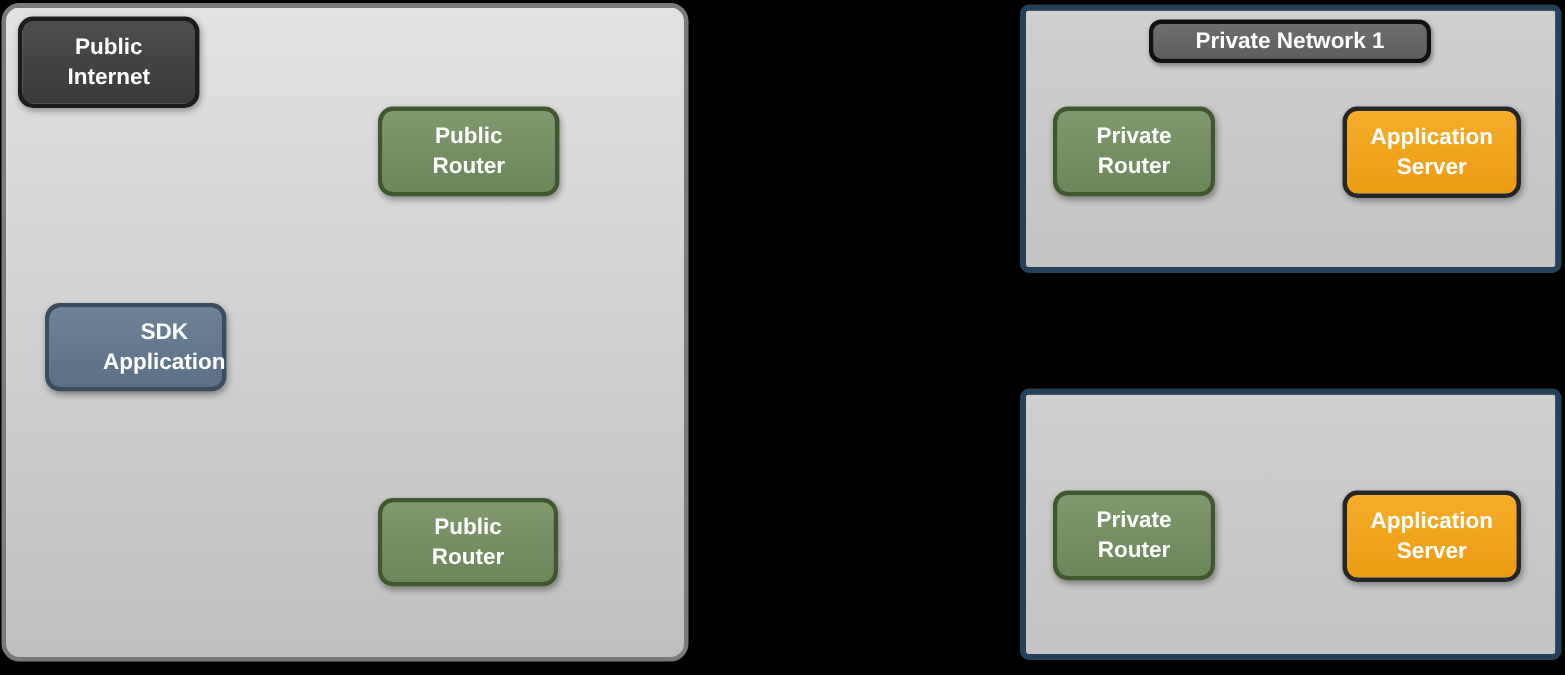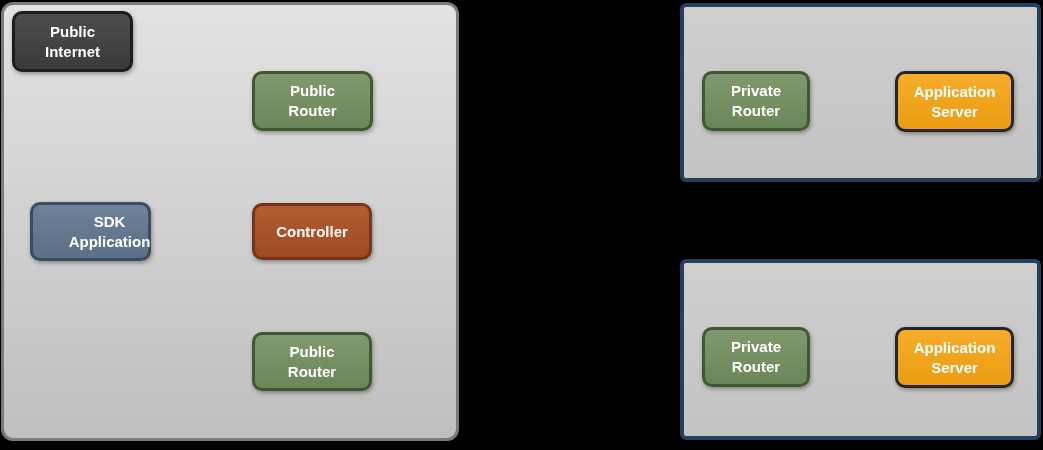--- a/index.html
+++ b/index.html
@@ -100,26 +100,26 @@
 
 <div class="stage">
 
   <div class="zone">
     <div class="node dark n-pi">Public
 Internet</div>
     <div class="node green n-prt">Public
 Router</div>
     <div class="node slate n-sdk">SDK
 Application</div>
-    <div class="node rust n-ctl">Controller</div>
     <div class="node green n-prb">Public
 Router</div>
   </div>
 
   <div class="pn pn1">
+    <div class="pn-title">Private Network 1</div>
     <div class="node green n-privr">Private
 Router</div>
     <div class="node orange n-appsrv">Application
 Server</div>
   </div>
 
   <div class="pn pn2">
     <div class="node green n-privr">Private
 Router</div>
     <div class="node orange n-appsrv">Application

